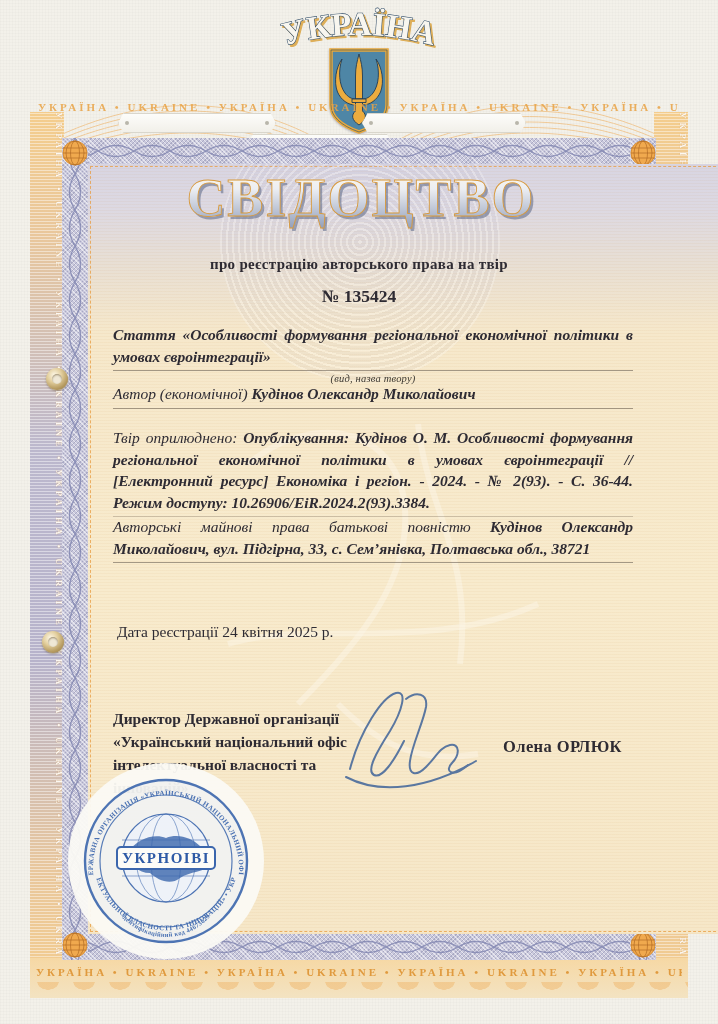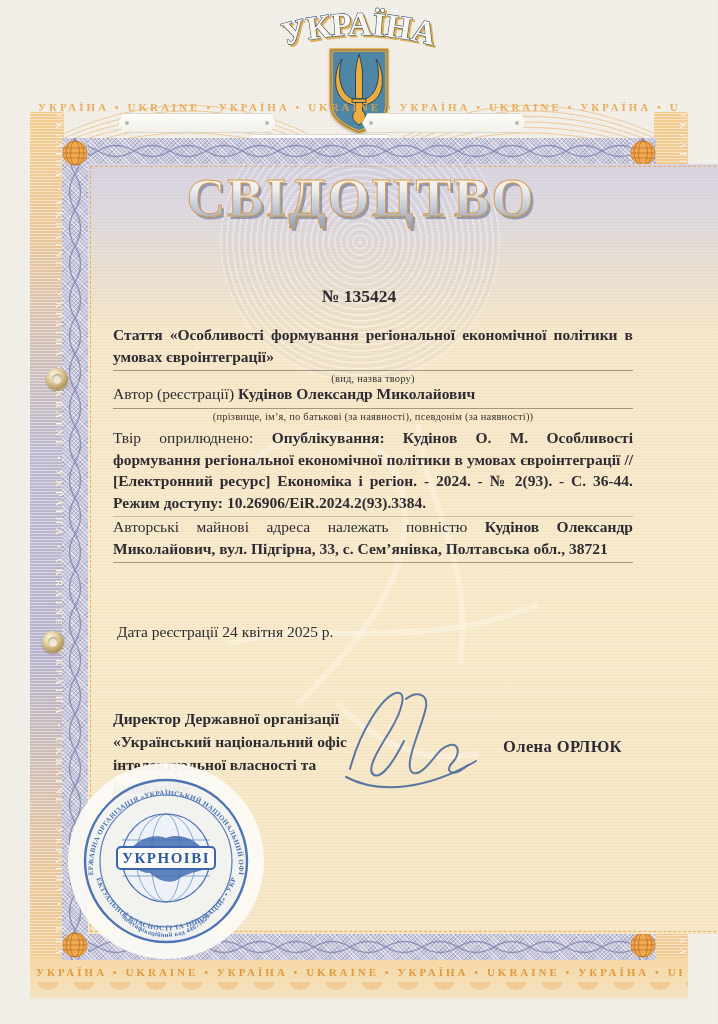--- a/index.html
+++ b/index.html
@@ -54,21 +54,21 @@
       repeating-linear-gradient(0deg, rgba(190,120,40,.05) 0 1px, transparent 1px 3px),
       linear-gradient(180deg,#d8d5e2 0%,#ddd9e2 6%,#e8dfd4 13%,#f6e8cb 22%,#f8ebcd 55%,#f6e7c8 100%);
     outline:1px dashed rgba(232,155,62,.75);outline-offset:-3px;}
   .rosette{position:absolute;left:132px;top:-62px;width:280px;height:280px;border-radius:50%;opacity:.5;
     background:repeating-radial-gradient(circle at 50% 50%, rgba(255,255,255,.5) 0 2px, rgba(170,168,195,.18) 2px 6px);}
   .watermark{position:absolute;left:0;top:0;width:542px;height:770px;pointer-events:none;}
   .title-svg{position:absolute;left:75px;top:-4px;width:392px;height:76px;}
   .t-center{position:absolute;left:10px;width:522px;text-align:center;color:#2e2b33;}
   .subtitle{top:92px;font-size:15px;font-weight:bold;letter-spacing:.3px;}
   .cert-no{top:122px;font-size:17.5px;font-weight:bold;text-align:center;}
-  .field{position:absolute;left:25px;width:520px;color:#2e2b33;}
+  .field{position:absolute;left:25px;width:520px;color:#2e2b33;font-style:italic;}
   .field .txt{font-size:15.5px;line-height:21.5px;text-align:justify;}
   .field .rule{height:1px;background:rgba(95,84,72,.55);margin-top:3px;}
   .field .cap{font-size:10.5px;text-align:center;color:#3a362f;margin-top:2px;letter-spacing:.2px;}
   .b{font-weight:bold;}
   .date-line{position:absolute;left:29px;top:428px;font-size:15.5px;color:#2e2b33;margin-top:31px;}
   .director{position:absolute;left:25px;top:543px;width:248px;font-size:15.5px;font-weight:bold;line-height:23px;color:#2e2b33;}
   .signer{position:absolute;left:415px;top:573px;font-size:16.5px;font-weight:bold;letter-spacing:.4px;color:#2e2b33;text-align:center;}
   .signature-svg{position:absolute;left:240px;top:505px;width:160px;height:130px;}
   
   .seal{position:absolute;left:66px;top:761px;width:200px;height:200px;}
@@ -235,46 +235,46 @@
           <stop offset="0" stop-color="#fff8ea"></stop>
             <stop offset=".35" stop-color="#eceef2"></stop>
           <stop offset=".65" stop-color="#c3cad9"></stop>
             <stop offset="1" stop-color="#93a0bb"></stop>
         </linearGradient>
       </defs>
       <text x="198" y="56" text-anchor="middle" font-family="Liberation Serif, serif" font-size="54" font-weight="bold" letter-spacing="2" fill="#5a6685" opacity=".55" transform="translate(2.5,3)">СВІДОЦТВО</text>
       <text x="198" y="56" text-anchor="middle" font-family="Liberation Serif, serif" font-size="54" font-weight="bold" letter-spacing="2" fill="url(#metal)" stroke="#d89a3e" stroke-width=".9">СВІДОЦТВО</text>
     </svg>
 
+    <div class="t-center subtitle">про реєстрацію авторського права на твір</div>
     <div class="t-center cert-no">№ 135424</div>
 
     <div class="field" style="top:160px;">
       <div class="txt b">Стаття «Особливості формування регіональної економічної політики в умовах євроінтеграції»</div>
       <div class="rule"></div>
       <div class="cap">(вид, назва твору)</div>
     </div>
 
     <div class="field" style="top:219px;">
       <div class="txt" style="text-align:left;">
-        <span>Автор (реєстрації) </span><span class="b">Кудінов Олександр Миколайович</span>
+        <span>Автор (економічної) </span><span class="b">Кудінов Олександр Миколайович</span>
       </div>
       <div class="rule"></div>
-      <div class="cap">(прізвище, ім’я, по батькові (за наявності), псевдонім (за наявності))</div>
     </div>
 
     <div class="field" style="top:263px;">
       <div class="txt">
         <span>Твір оприлюднено: </span><span class="b">Опублікування: Кудінов О. М. Особливості формування регіональної економічної політики в умовах євроінтеграції // [Електронний ресурс] Економіка і регіон. - 2024. - № 2(93). - С. 36-44. Режим доступу: 10.26906/EiR.2024.2(93).3384.</span>
       </div>
       <div class="rule" style="opacity:.5"></div>
     </div>
 
     <div class="field" style="top:352px;">
       <div class="txt">
-        <span>Авторські майнові адреса належать повністю </span><span class="b">Кудінов Олександр Миколайович, вул. Підгірна, 33, с. Сем’янівка, Полтавська обл., 38721</span>
+        <span>Авторські майнові права батькові повністю </span><span class="b">Кудінов Олександр Миколайович, вул. Підгірна, 33, с. Сем’янівка, Полтавська обл., 38721</span>
       </div>
       <div class="rule"></div>
     </div>
 
     <div class="date-line">
       <span>Дата реєстрації </span><span>24 квітня 2025 р.</span>
     </div>
 
     <div class="director">Директор Державної організації «Український національний офіс інтелектуальної власності та інновацій»</div>
     <div class="signer">Олена ОРЛЮК</div>

